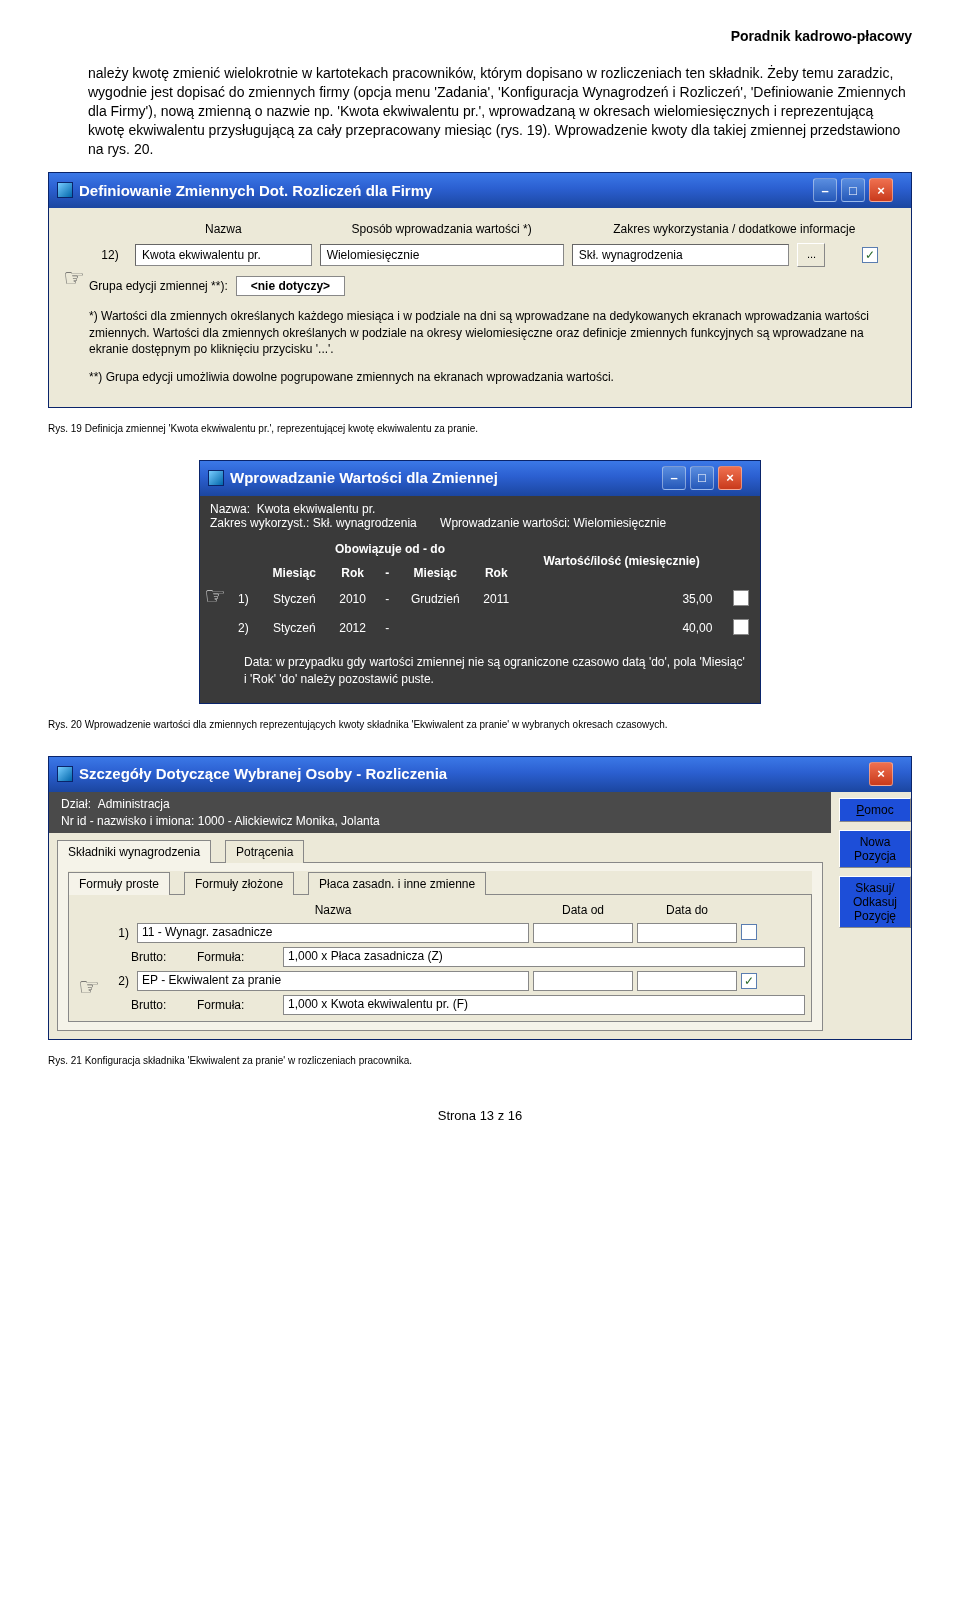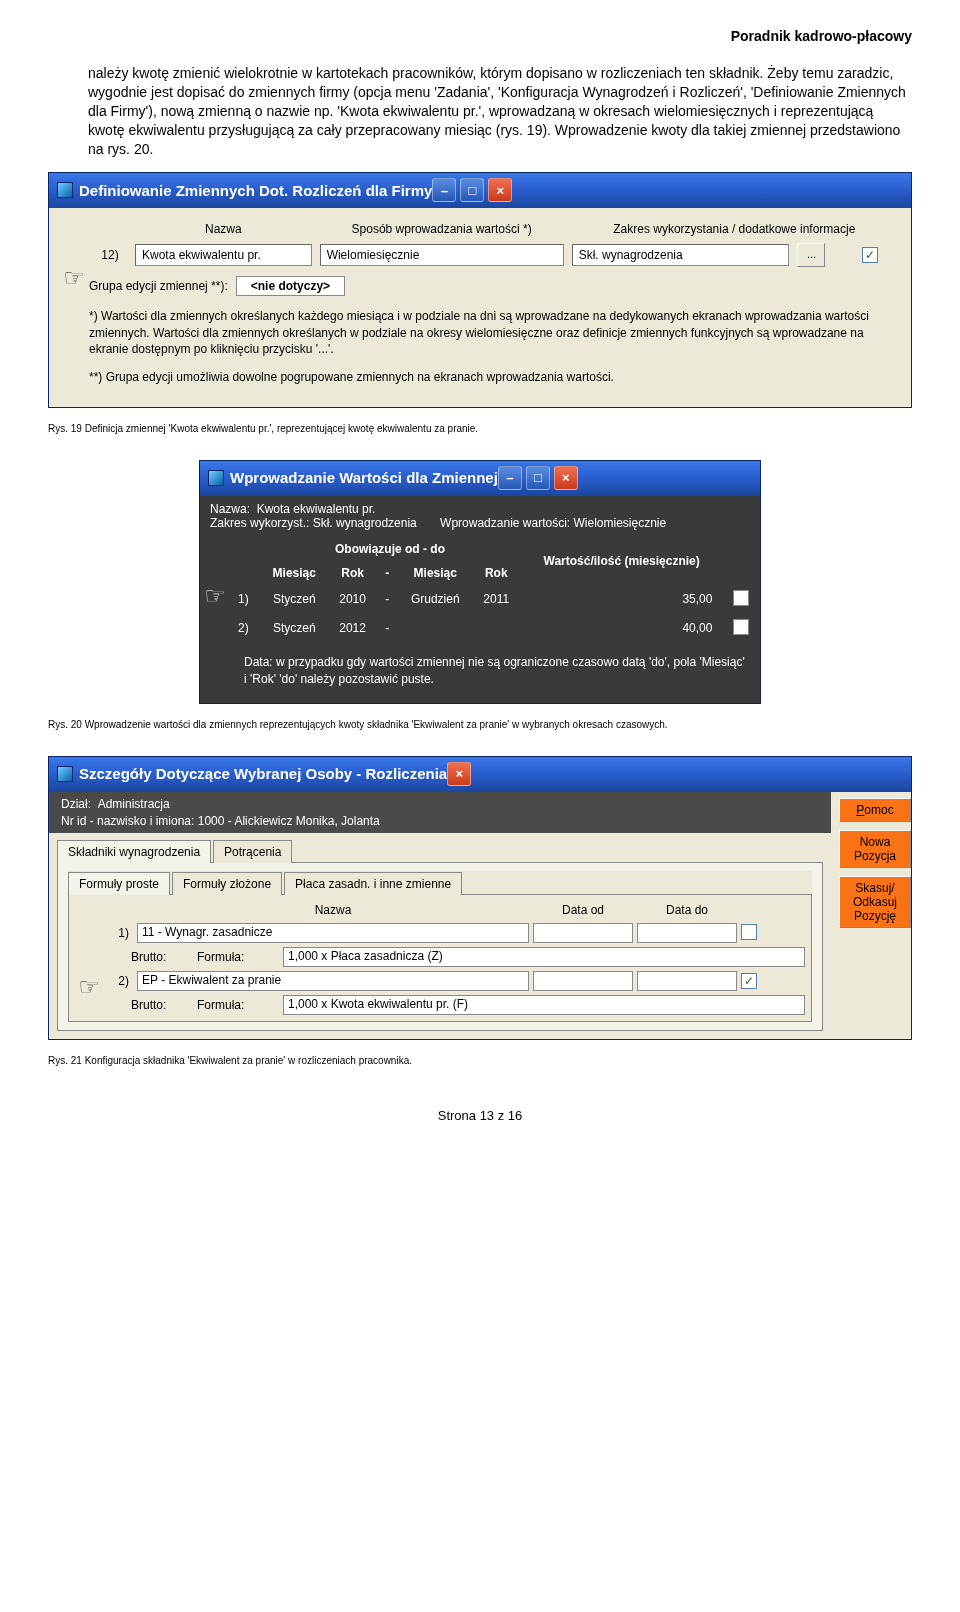--- a/index.html
+++ b/index.html
@@ -42,20 +42,21 @@
   }
   .titlebar {
     background: linear-gradient(to bottom, #3b78e7 0%, #2b5fd0 45%, #1b46a0 100%);
     color: #fff;
     font-family: "Trebuchet MS", Tahoma, sans-serif;
     font-weight: bold;
     font-size: 15px;
     padding: 5px 18px 6px 8px;
     display: flex;
     align-items: center;
+    justify-content: space-between;
   }
   .titlebar .title-left {
     display: flex;
     align-items: center;
     gap: 6px;
   }
   .titlebar .app-icon {
     width: 16px;
     height: 16px;
     background: linear-gradient(135deg,#7cf 0%,#06a 100%);
@@ -222,21 +223,21 @@
   
   .fig3-header {
     background:#4a4a4a;
     color:#fff;
     font-size:12px;
     padding:4px 12px;
     line-height:1.4;
   }
   .fig3-tabs {
     display:flex;
-    gap:0;
+    gap:12px;
     background:#ece9d8;
     padding:6px 8px 0 8px;
     font-size:12px;
   }
   .tab {
     padding:4px 10px;
     border:1px solid #888;
     border-bottom:none;
     background:#ece9d8;
     position:relative;
@@ -256,21 +257,21 @@
     margin:0 8px 8px 8px;
     font-size:12px;
   }
   .fig3-right {
     display:flex;
     flex-direction:column;
     gap:8px;
     padding:6px 8px;
   }
   .sidebtn {
-    background:#f97316;
+    background:#1d4ed8;
     border:1px solid #888;
     border-top-color:#fff;
     border-left-color:#fff;
     font-size:12px;
     padding:4px 6px;
     text-align:center;
     min-width:58px;
   }
   .fig3-body {
     display:grid;

